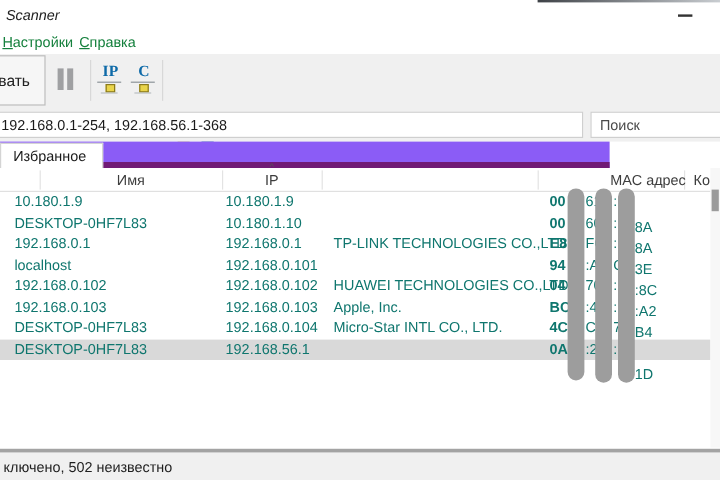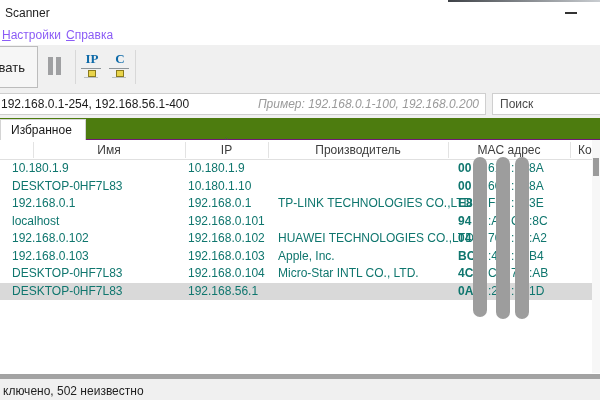--- a/index.html
+++ b/index.html
@@ -6,30 +6,30 @@
   #app{
     position:relative; width:600px; height:400px; overflow:hidden;
     background:#ffffff;
     font-family:"Liberation Sans","DejaVu Sans",sans-serif;
     font-size:12px; color:#1a1a1a;
     -webkit-font-smoothing:antialiased;
   }
   .abs{position:absolute;}
 
   
-  #titlebar{left:0;top:0;width:554px;height:26px;background:#ffffff;}
+  #titlebar{left:0;top:0;width:554px;height:26px;background:#ffffff;font-style:italic;}
   #title-text{left:5px;top:0;height:26px;line-height:27px;color:#222;}
   #top-edge{left:448px;top:0;width:152px;height:2px;
     background:linear-gradient(to right,#3e4247,#c9cdd1);}
   #min-btn{left:556px;top:0;width:30px;height:24px;}
   #min-glyph{left:9px;top:12px;width:12px;height:0;border-top:2px solid #333;}
 
   
   #menubar{left:0;top:26px;width:600px;height:19px;background:#ffffff;}
-  .menu-item{top:0;height:19px;line-height:18px;color:#8b5cf6;}
+  .menu-item{top:0;height:19px;line-height:18px;color:#15803d;}
   .accel{text-decoration:underline;}
   #menu-settings{left:2px;}
   #menu-help{left:66px;}
 
   
   #toolbar{left:0;top:45px;width:600px;height:45px;background:#f0f0f0;}
   #scan-btn{left:-62px;top:1px;width:100px;height:42px;background:#f6f6f6;
     border:1px solid #bcbcbc;text-align:right;line-height:42px;
     padding-right:12px;font-size:13px;color:#222;box-sizing:border-box;}
   .tb-sep{top:5px;width:1px;height:34px;background:#d8d8d8;}
@@ -54,59 +54,59 @@
   #addr-input{left:-6px;top:3px;width:492px;height:22px;background:#ffffff;
     border:1px solid #cfcfcf;box-sizing:border-box;}
   #addr-value{left:6px;top:0;height:20px;line-height:21px;color:#1a1a1a;white-space:nowrap;}
   #addr-hint{right:6px;top:0;height:20px;line-height:21px;color:#9a9a9a;
     font-style:italic;white-space:nowrap;}
   #search-input{left:492px;top:3px;width:114px;height:22px;background:#ffffff;
     border:1px solid #cfcfcf;box-sizing:border-box;}
   #search-value{left:7px;top:0;height:20px;line-height:21px;color:#4a4a4a;}
 
   
-  #tabstrip{left:0;top:118px;width:600px;height:22px;background:#4d7c0f;
-    border-bottom:1px solid #701a75;box-sizing:border-box;}
+  #tabstrip{left:0;top:118px;width:508px;height:22px;background:#8b5cf6;
+    border-bottom:5px solid #701a75;box-sizing:border-box;}
   #tab-fav{left:0;top:1px;width:86px;height:21px;background:#ffffff;
     border:1px solid #d4d4d4;border-bottom:none;box-sizing:border-box;}
   #tab-fav-label{left:10px;top:0;height:20px;line-height:20px;color:#1a1a1a;}
 
   
   #thead{left:0;top:140px;width:592px;height:20px;background:#ffffff;
     border-bottom:1px solid #e0e0e0;box-sizing:border-box;color:#3d3d3d;}
   .th{top:0;height:19px;line-height:20px;text-align:center;}
   #th-name{left:33px;width:152px;}
   #th-ip{left:185px;width:83px;}
   #th-man{left:268px;width:180px;}
-  #th-mac{left:448px;width:122px;}
+  #th-mac{left:448px;width:122px;padding-left:31px;}
   #th-com{left:578px;width:30px;text-align:left;}
   #sort-caret{left:185px;top:-4px;width:83px;text-align:center;
     font-size:8px;color:#555;height:8px;line-height:8px;}
   .th-sep{top:2px;width:1px;height:16px;background:#e3e3e3;}
   #ths0{left:33px;} #ths1{left:185px;} #ths2{left:268px;} #ths3{left:448px;} #ths4{left:570px;}
 
   
   #rows{left:0;top:160px;width:600px;height:141px;}
   .row{position:absolute;left:0;width:592px;height:17.5px;}
   .row.selected{background:#d9d9d9;}
   .cell{position:absolute;top:0;height:17.5px;line-height:17.5px;white-space:nowrap;color:#0f766e;}
   .c-name{left:12px;} .c-ip{left:188px;} .c-man{left:278px;}
-  .mf1{left:458px;font-weight:bold;} .mf2{left:488px;} .mf3{left:511px;} .mf4{left:529px;}
+  .mf1{left:458px;font-weight:bold;} .mf2{left:488px;} .mf3{left:511px;} .mf4{left:529px;margin-top:21px;}
 
   
   .redact{top:157px;width:14px;height:160px;background:#9d9d9d;border-radius:8px;z-index:6;}
   #red1{left:473px;} #red2{left:496px;height:162px;} #red3{left:515px;height:162px;}
 
   
   #scroll-track{left:592px;top:140px;width:8px;height:233px;background:#f7f7f7;}
   #scroll-thumb{left:1px;top:18px;width:6px;height:18px;background:#9b9b9b;}
 
   
   #statusbar{left:0;top:374px;width:600px;height:26px;background:#f0f0f0;
-    border-top:5px solid #a3a3a3;box-sizing:border-box;}
+    border-top:3px solid #a3a3a3;box-sizing:border-box;}
   #status-text{left:3px;top:0;height:25px;line-height:24px;color:#1f1f1f;}
 </style>
 </head>
 <body>
 
 <div id="app">
 
   <div class="abs" id="titlebar">
     <div class="abs" id="title-text">Scanner</div>
     <div class="abs" id="top-edge"></div>
@@ -148,22 +148,21 @@
       <div class="abs dash" style="left:11px;top:3px;width:10px;"></div>
       <div class="abs dash" style="left:11px;top:7px;width:7px;"></div>
       <div class="abs sq-blue" style="left:0;top:13px;"></div>
       <div class="abs dash" style="left:11px;top:14px;width:10px;"></div>
       <div class="abs dash" style="left:11px;top:18px;width:7px;"></div>
     </div>
   </div>
 
   <div class="abs" id="addr-row">
     <div class="abs" id="addr-input">
-      <div class="abs" id="addr-value">192.168.0.1-254, 192.168.56.1-400</div>
-      <div class="abs" id="addr-hint">Пример: 192.168.0.1-100, 192.168.0.200</div>
+      <div class="abs" id="addr-value">192.168.0.1-254, 192.168.56.1-368</div>
     </div>
     <div class="abs" id="search-input">
       <div class="abs" id="search-value">Поиск</div>
     </div>
   </div>
 
   <div class="abs" id="tabstrip">
     <div class="abs" id="tab-fav">
       <div class="abs" id="tab-fav-label">Избранное</div>
     </div>
@@ -171,21 +170,20 @@
 
   <div class="abs" id="thead">
     <div class="abs th-sep" id="ths0"></div>
     <div class="abs th-sep" id="ths1"></div>
     <div class="abs th-sep" id="ths2"></div>
     <div class="abs th-sep" id="ths3"></div>
     <div class="abs th-sep" id="ths4"></div>
     <div class="abs th" id="th-name">Имя</div>
     <div class="abs" id="sort-caret">^</div>
     <div class="abs th" id="th-ip">IP</div>
-    <div class="abs th" id="th-man">Производитель</div>
     <div class="abs th" id="th-mac">MAC адрес</div>
     <div class="abs th" id="th-com">Ко</div>
   </div>
 
   <div class="abs" id="rows">
     <div class="row" style="top:0px;">
       <span class="cell c-name">10.180.1.9</span>
       <span class="cell c-ip">10.180.1.9</span>
       <span class="cell c-man"></span>
       <span class="cell mf1">00</span>

